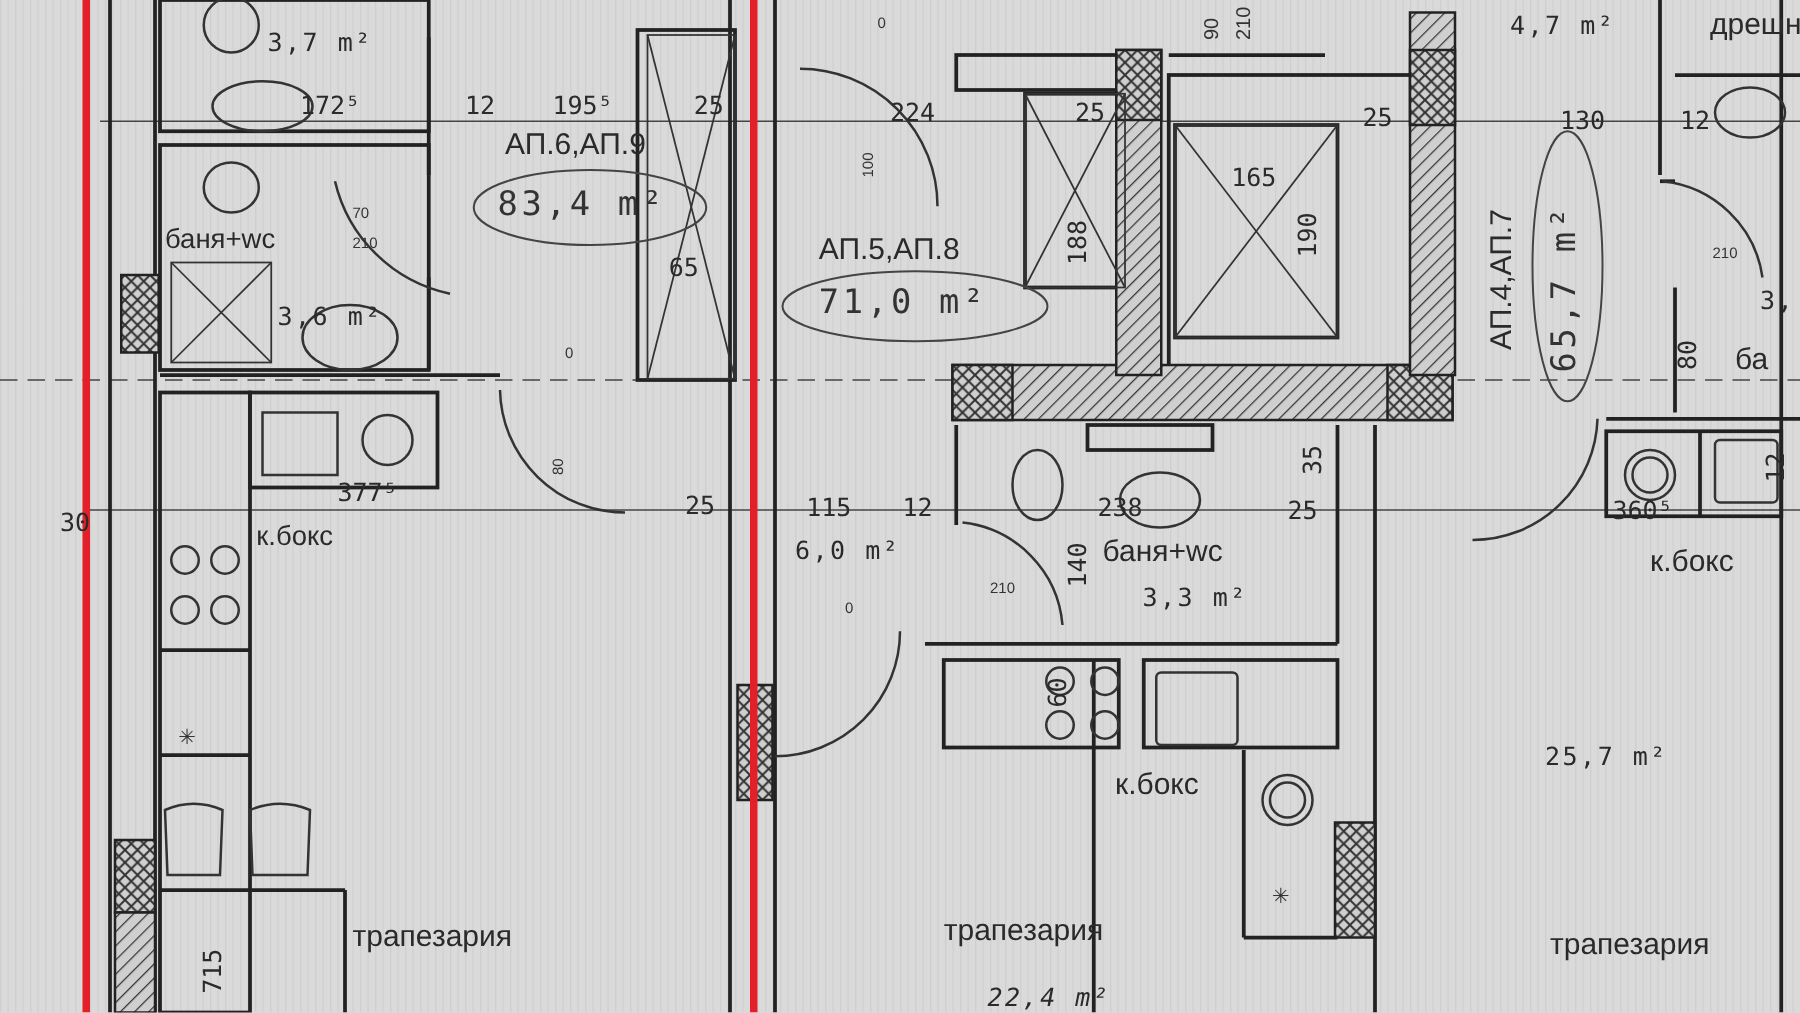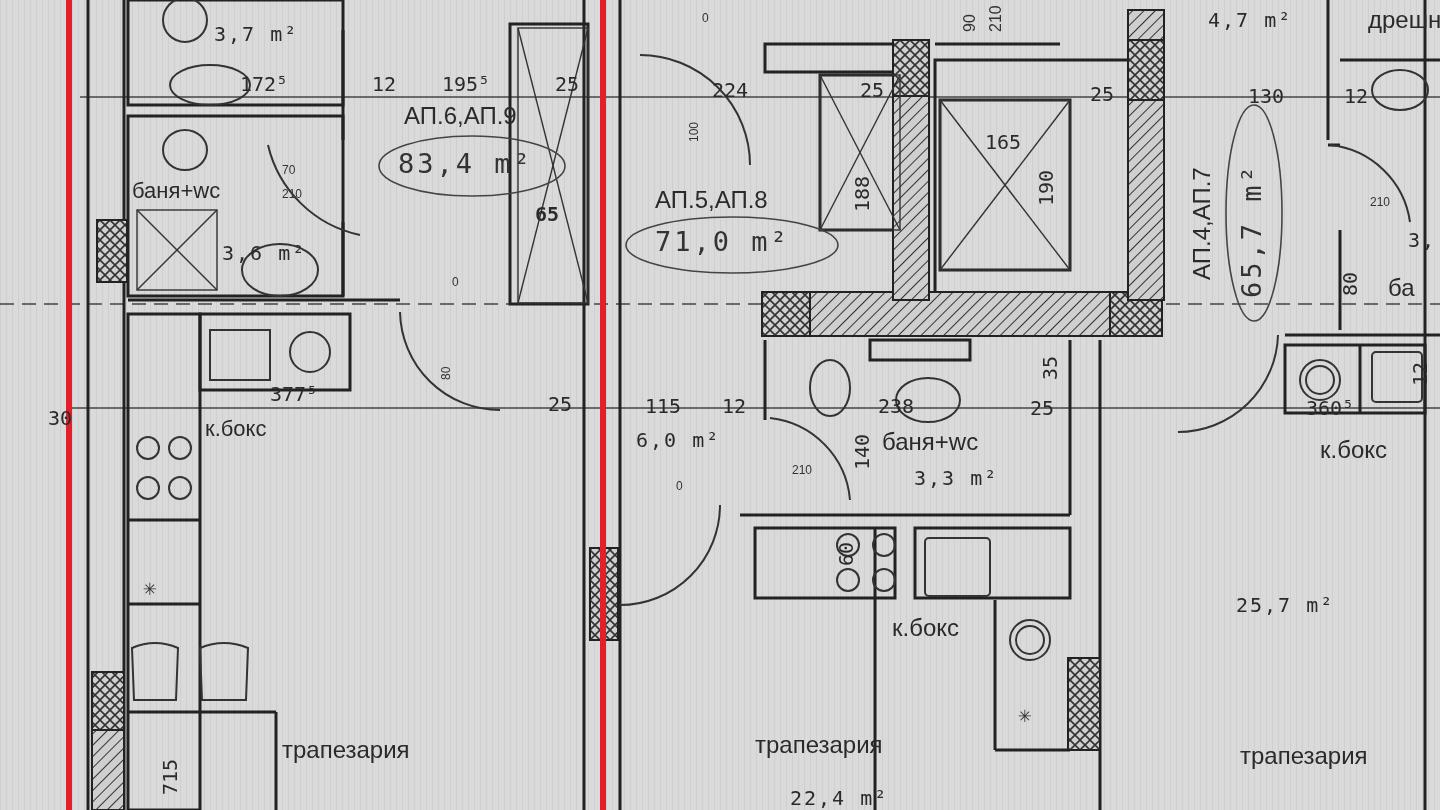--- a/index.html
+++ b/index.html
@@ -182,35 +182,35 @@
 <div class="lbl room" style="left:132px;top:180px;font-size:22px;">баня+wc</div>
 <div class="lbl area" style="left:222px;top:243px;">3,6 m²</div>
 <div class="lbl room" style="left:205px;top:418px;font-size:22px;">к.бокс</div>
 <div class="lbl room" style="left:282px;top:738px;">трапезария</div>
 
 <div class="lbl area" style="left:636px;top:430px;">6,0 m²</div>
 <div class="lbl room" style="left:882px;top:430px;">баня+wc</div>
 <div class="lbl area" style="left:914px;top:468px;">3,3 m²</div>
 <div class="lbl room" style="left:892px;top:616px;">к.бокс</div>
 <div class="lbl room" style="left:755px;top:733px;">трапезария</div>
-<div class="lbl area" style="left:790px;top:788px;">22,4 m²</div>
+<div class="lbl area" style="left:790px;top:788px;font-style:italic;">22,4 m²</div>
 
 <div class="lbl area" style="left:1208px;top:10px;">4,7 m²</div>
 <div class="lbl room" style="left:1368px;top:8px;">дрешник</div>
 <div class="lbl room" style="left:1388px;top:276px;">ба</div>
 <div class="lbl area" style="left:1408px;top:230px;">3,</div>
 <div class="lbl room" style="left:1320px;top:438px;">к.бокс</div>
 <div class="lbl area" style="left:1236px;top:595px;">25,7 m²</div>
 <div class="lbl room" style="left:1240px;top:744px;">трапезария</div>
 
 <div class="lbl dim" style="left:372px;top:74px;">12</div>
 <div class="lbl dim" style="left:442px;top:74px;">195⁵</div>
 <div class="lbl dim" style="left:555px;top:74px;">25</div>
 <div class="lbl dim" style="left:240px;top:74px;">172⁵</div>
-<div class="lbl dim" style="left:535px;top:204px;font-weight:bold;">65</div>
+<div class="lbl dim" style="left:535px;top:204px;">65</div>
 <div class="lbl dim" style="left:270px;top:384px;">377⁵</div>
 <div class="lbl dim" style="left:548px;top:394px;">25</div>
 <div class="lbl dim" style="left:48px;top:384px;margin-top:24px;">30</div>
 <div class="lbl dim vert" style="left:160px;top:795px;">715</div>
 
 <div class="lbl dim" style="left:712px;top:80px;">224</div>
 <div class="lbl dim" style="left:860px;top:80px;">25</div>
 <div class="lbl dim" style="left:985px;top:84px;margin-top:48px;">165</div>
 <div class="lbl dim" style="left:1090px;top:84px;">25</div>
 <div class="lbl dim vert" style="left:852px;top:212px;">188</div>
@@ -221,21 +221,21 @@
 <div class="lbl dim" style="left:645px;top:396px;">115</div>
 <div class="lbl dim" style="left:722px;top:396px;">12</div>
 <div class="lbl dim" style="left:878px;top:396px;">238</div>
 <div class="lbl dim" style="left:1030px;top:398px;">25</div>
 <div class="lbl dim vert" style="left:852px;top:470px;">140</div>
 <div class="lbl dim vert" style="left:1040px;top:380px;">35</div>
 
 <div class="lbl dim" style="left:1248px;top:86px;">130</div>
 <div class="lbl dim" style="left:1344px;top:86px;">12</div>
 <div class="lbl dim vert" style="left:1340px;top:296px;">80</div>
-<div class="lbl dim" style="left:1290px;top:398px;margin-left:16px;">360⁵</div>
+<div class="lbl dim" style="left:1290px;top:398px;">360⁵</div>
 <div class="lbl dim vert" style="left:1410px;top:386px;">12</div>
 <div class="lbl dim vert" style="left:836px;top:566px;">60</div>
 
 <div class="lbl sm" style="left:282px;top:164px;">70</div>
 <div class="lbl sm" style="left:282px;top:188px;">210</div>
 <div class="lbl sm" style="left:792px;top:464px;">210</div>
 <div class="lbl sm" style="left:1370px;top:196px;">210</div>
 <div class="lbl sm vert" style="left:688px;top:142px;">100</div>
 <div class="lbl sm vert" style="left:440px;top:380px;">80</div>
 <div class="lbl sm" style="left:702px;top:12px;">0</div>

